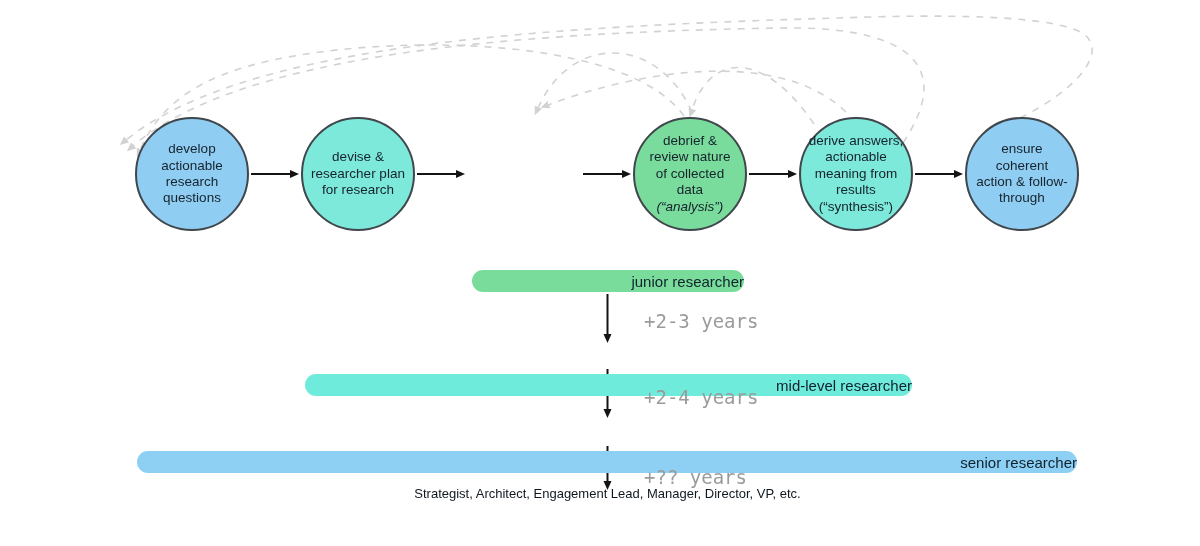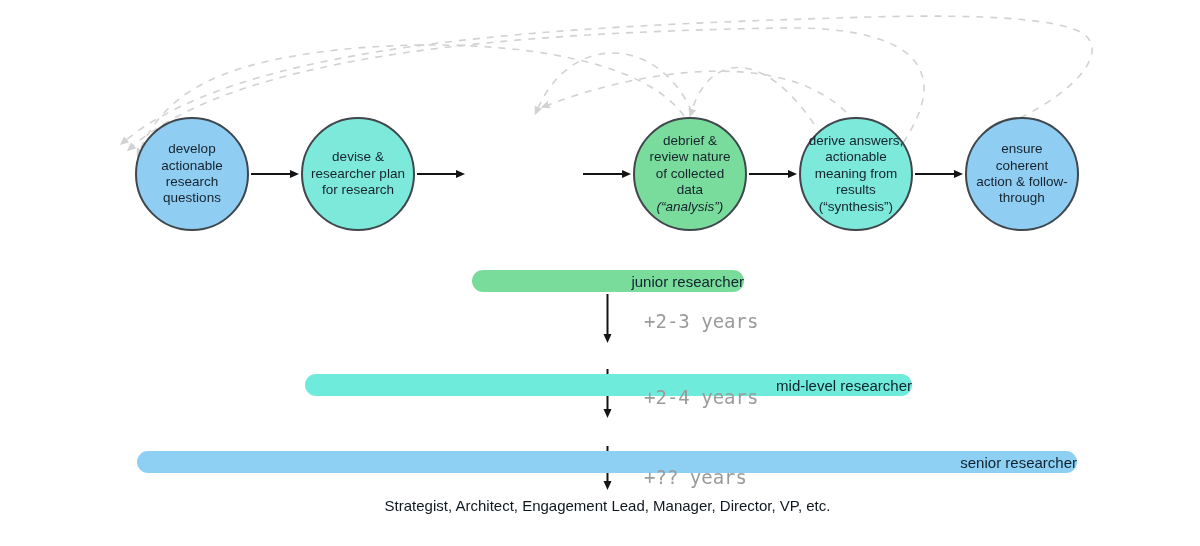--- a/index.html
+++ b/index.html
@@ -42,22 +42,22 @@
   .years{
     position:absolute;left:644px;
     font-family:"DejaVu Sans Mono", monospace;
     font-size:19px;color:var(--year_text,#9b9b9b);
   }
   .years-1{top:310px;}
   .years-2{top:386px;}
   .years-3{top:466px;}
 
   .beyond{
-    position:absolute;left:15px;right:0;top:497px;
-    text-align:center;font-size:15px;color:#10181f;
+    position:absolute;left:15px;right:0;top:486px;
+    text-align:center;font-size:13px;color:#10181f;
   }
 </style>
 </head>
 <body>
 
 <div class="canvas">
 
   <svg class="links" viewBox="0 0 1200 546">
     <defs>
       <marker id="arrGray" markerUnits="userSpaceOnUse" markerWidth="10" markerHeight="10" refX="1" refY="4" orient="auto">

